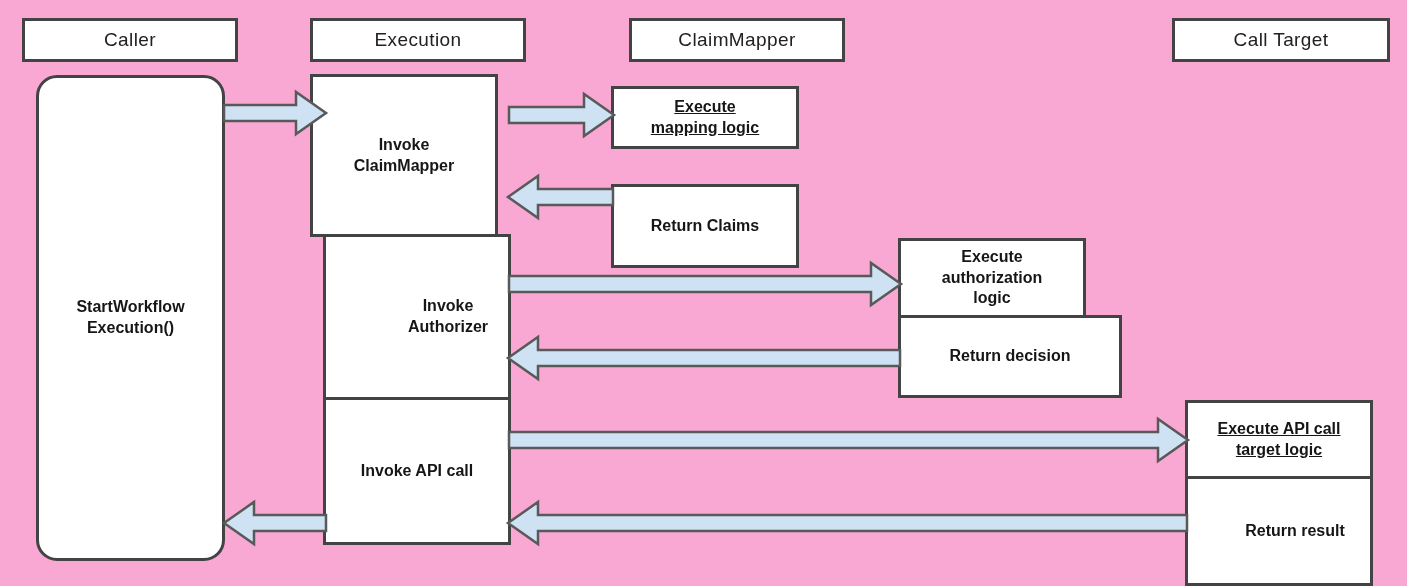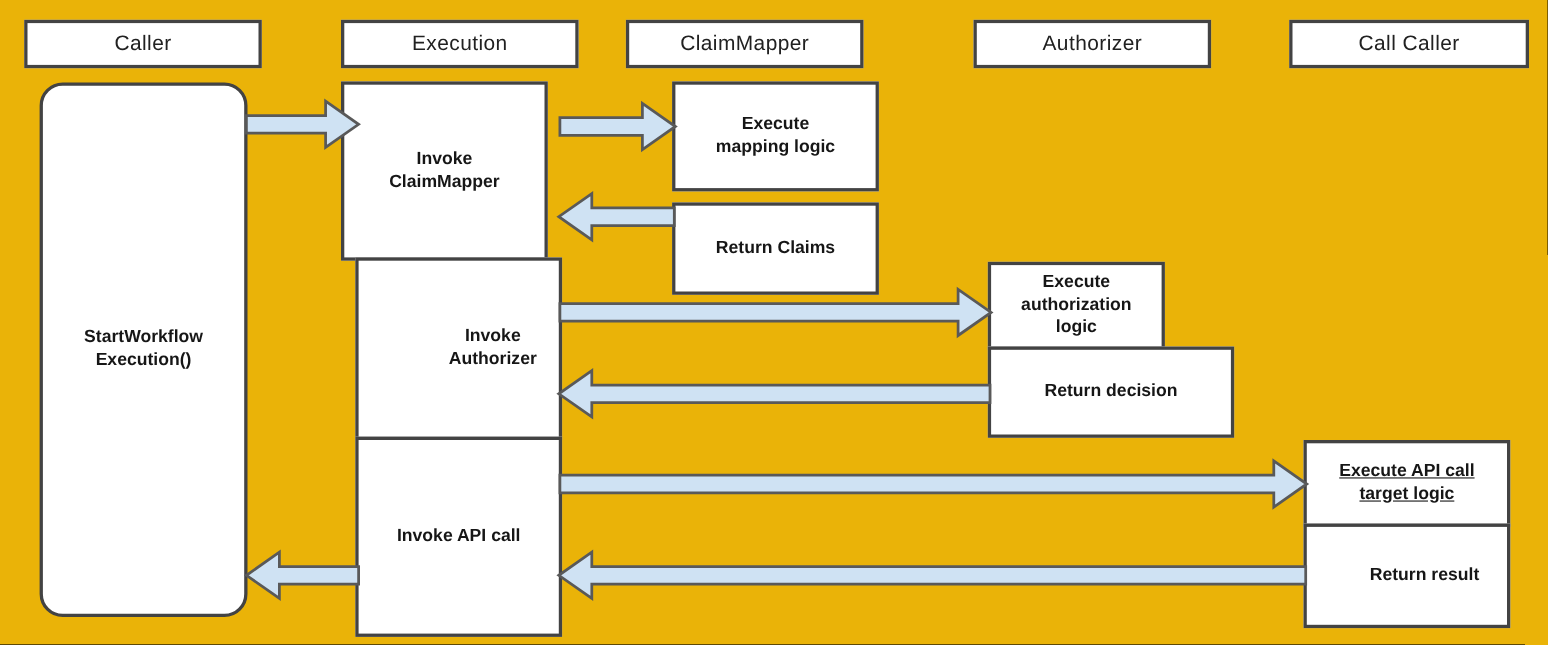--- a/index.html
+++ b/index.html
@@ -1,19 +1,19 @@
 <!DOCTYPE html>
 <html><head>
 <meta charset="utf-8">
 <style>
   html,body{margin:0;padding:0;background:#000;}
   .canvas{
     position:relative;
     width:1407px;height:586px;
-    background:#eab308;
+    background:#f9a8d4;
     font-family:"Liberation Sans", sans-serif;
     overflow:hidden;
   }
   .participant{
     position:absolute;
     top:18px;height:44px;width:216px;
     background:#ffffff;
     border:3px solid #434343;
     box-sizing:border-box;
     display:flex;align-items:center;justify-content:center;
@@ -44,62 +44,59 @@
 <body>
 
 <div class="canvas">
 
   <div class="participant" style="left:22px;">
       <span>Caller</span>
     </div>
   <div class="participant" style="left:310px;">
       <span>Execution</span>
     </div>
-  <div class="participant" style="left:569px;justify-content:center;">
+  <div class="participant" style="left:629px;justify-content:center;">
       <span>ClaimMapper</span>
     </div>
-  <div class="participant" style="left:885px;">
-      <span>Authorizer</span>
-    </div>
   <div class="participant" style="left:1172px;width:218px;">
-      <span>Call Caller</span>
+      <span>Call Target</span>
     </div>
 
   <div class="task w-wide" style="left:36px;top:75px;width:189px;height:486px;border-radius:21px;">
     <span class="lbl">StartWorkflow Execution()</span>
   </div>
 
   <div class="task w-narrow" style="left:310px;top:74px;width:188px;height:163px;">
     <span class="lbl">Invoke ClaimMapper</span>
   </div>
   <div class="task w-narrow" style="left:323px;top:234px;width:188px;height:166px;justify-content:flex-end;">
     <span class="lbl">Invoke Authorizer</span>
   </div>
-  <div class="task w-wide" style="left:323px;top:397px;width:188px;height:182px;">
+  <div class="task w-wide" style="left:323px;top:397px;width:188px;height:148px;">
     <span class="lbl">Invoke API call</span>
   </div>
 
-  <div class="task w-narrow" style="left:611px;top:74px;width:188px;height:100px;">
+  <div class="task w-narrow" style="left:611px;top:86px;width:188px;height:63px;text-decoration:underline;">
     <span class="lbl">Execute mapping logic</span>
   </div>
   <div class="task w-wide" style="left:611px;top:153px;width:188px;height:84px;margin-top:31px;">
     <span class="lbl">Return Claims</span>
   </div>
 
-  <div class="task w-narrow" style="left:898px;top:238px;width:161px;height:80px;">
+  <div class="task w-narrow" style="left:898px;top:238px;width:188px;height:80px;">
     <span class="lbl">Execute authorization logic</span>
   </div>
   <div class="task w-wide" style="left:898px;top:315px;width:224px;height:83px;">
     <span class="lbl">Return decision</span>
   </div>
 
   <div class="task w-mid" style="left:1185px;top:400px;width:188px;height:79px;">
     <span class="lbl">Execute API call target logic</span>
   </div>
-  <div class="task w-wide" style="left:1185px;top:476px;width:188px;height:95px;padding-left:32px;">
+  <div class="task w-wide" style="left:1185px;top:476px;width:188px;height:110px;padding-left:32px;">
     <span class="lbl">Return result</span>
   </div>
 
   <svg class="arrows" viewBox="0 0 1407 586">
 
     <polygon class="arrow" points="224,105 296,105 296,92 326,113 296,134 296,121 224,121"></polygon>
 
     <polygon class="arrow" points="509,107 584,107 584,94 614,115 584,136 584,123 509,123"></polygon>
 
     <polygon class="arrow" points="613,189 538,189 538,176 508,197 538,218 538,205 613,205"></polygon>

